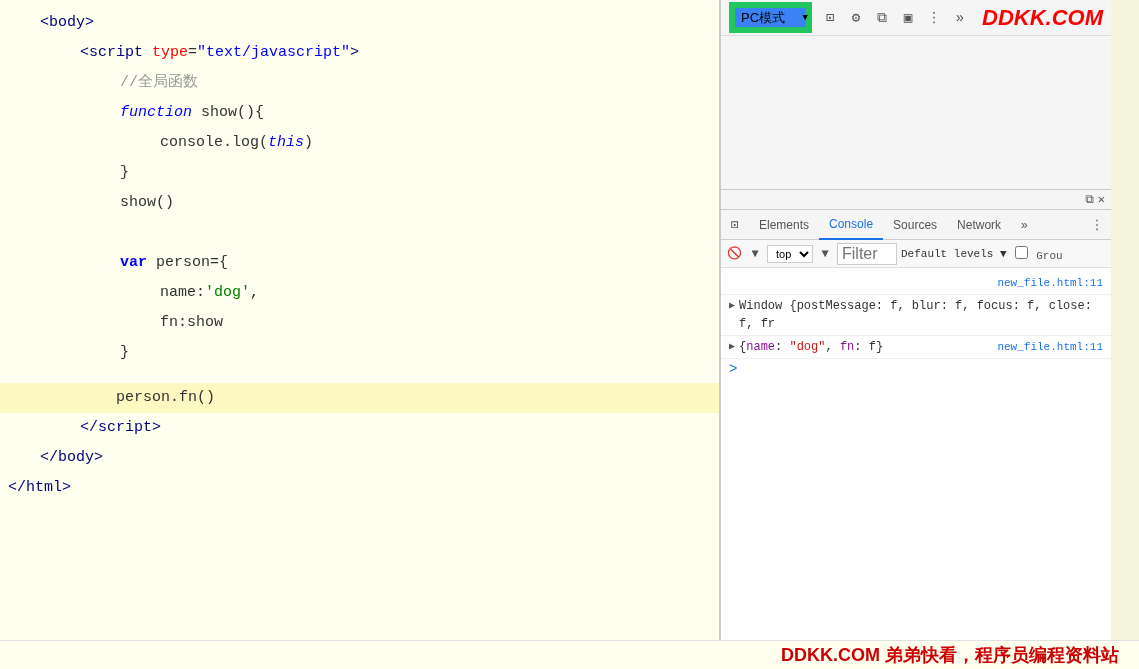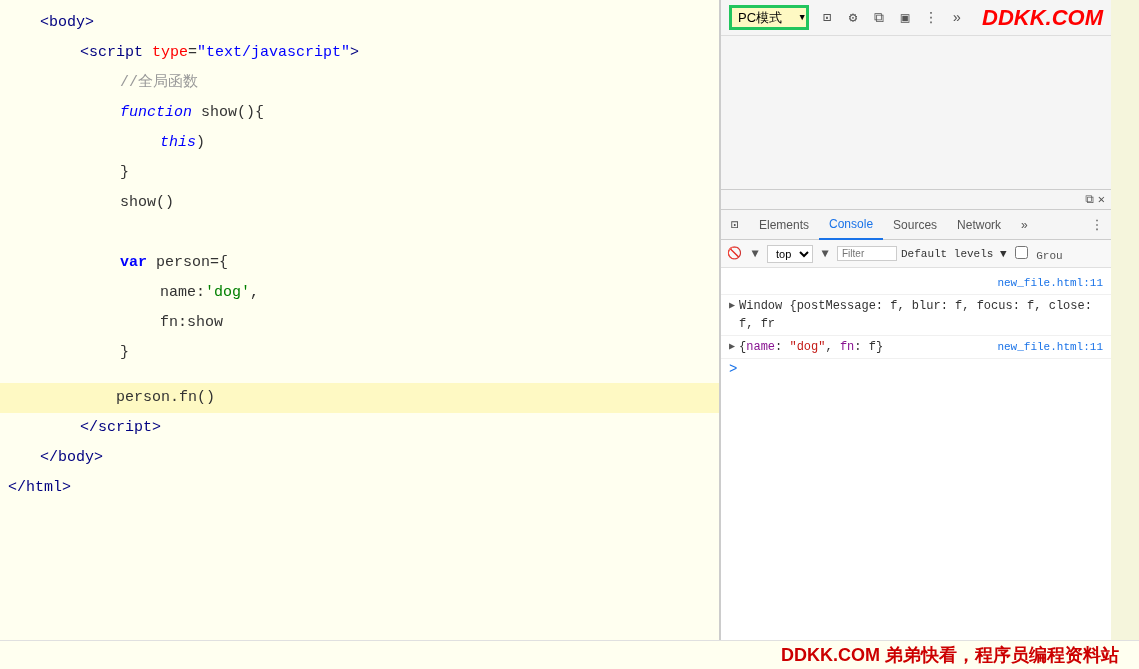--- a/index.html
+++ b/index.html
@@ -83,22 +83,22 @@
     .pc-mode-bar {
       display: flex;
       align-items: center;
       padding: 4px 8px;
       background: #f5f5f5;
       border-bottom: 1px solid #ddd;
       height: 36px;
     }
 
     .pc-mode-select {
-      border: 3px solid #22c55e;
-      background: #fef9c3;
+      border: 6px solid #22c55e;
+      background: #3b82f6;
       padding: 2px 20px 2px 6px;
       font-size: 13px;
       appearance: none;
       -webkit-appearance: none;
       position: relative;
       min-width: 80px;
     }
 
     .pc-mode-wrapper {
       position: relative;
@@ -201,21 +201,21 @@
 
     .top-select {
       border: 1px solid #ccc;
       font-size: 11px;
       padding: 1px 4px;
       background: white;
     }
 
     .filter-input {
       border: 1px solid #ccc;
-      font-size: 10px;
+      font-size: 16px;
       padding: 1px 4px;
       width: 60px;
     }
 
     .default-levels {
       font-size: 11px;
       color: #333;
     }
 
     
@@ -304,21 +304,21 @@
 
       <div class="code-line indent3">
         <span class="c-comment">//全局函数</span>
       </div>
 
       <div class="code-line indent3">
         <span class="c-keyword">function</span><span class="c-normal"> show(){</span>
       </div>
 
       <div class="code-line indent4">
-        <span class="c-this">this</span><span class="c-normal">)</span>
+        <span class="c-normal">console.log(</span><span class="c-this">this</span><span class="c-normal">)</span>
       </div>
 
       <div class="code-line indent3">
         <span class="c-normal">}</span>
       </div>
 
       <div class="code-line indent3">
         <span class="c-normal">show()</span>
       </div>
 

